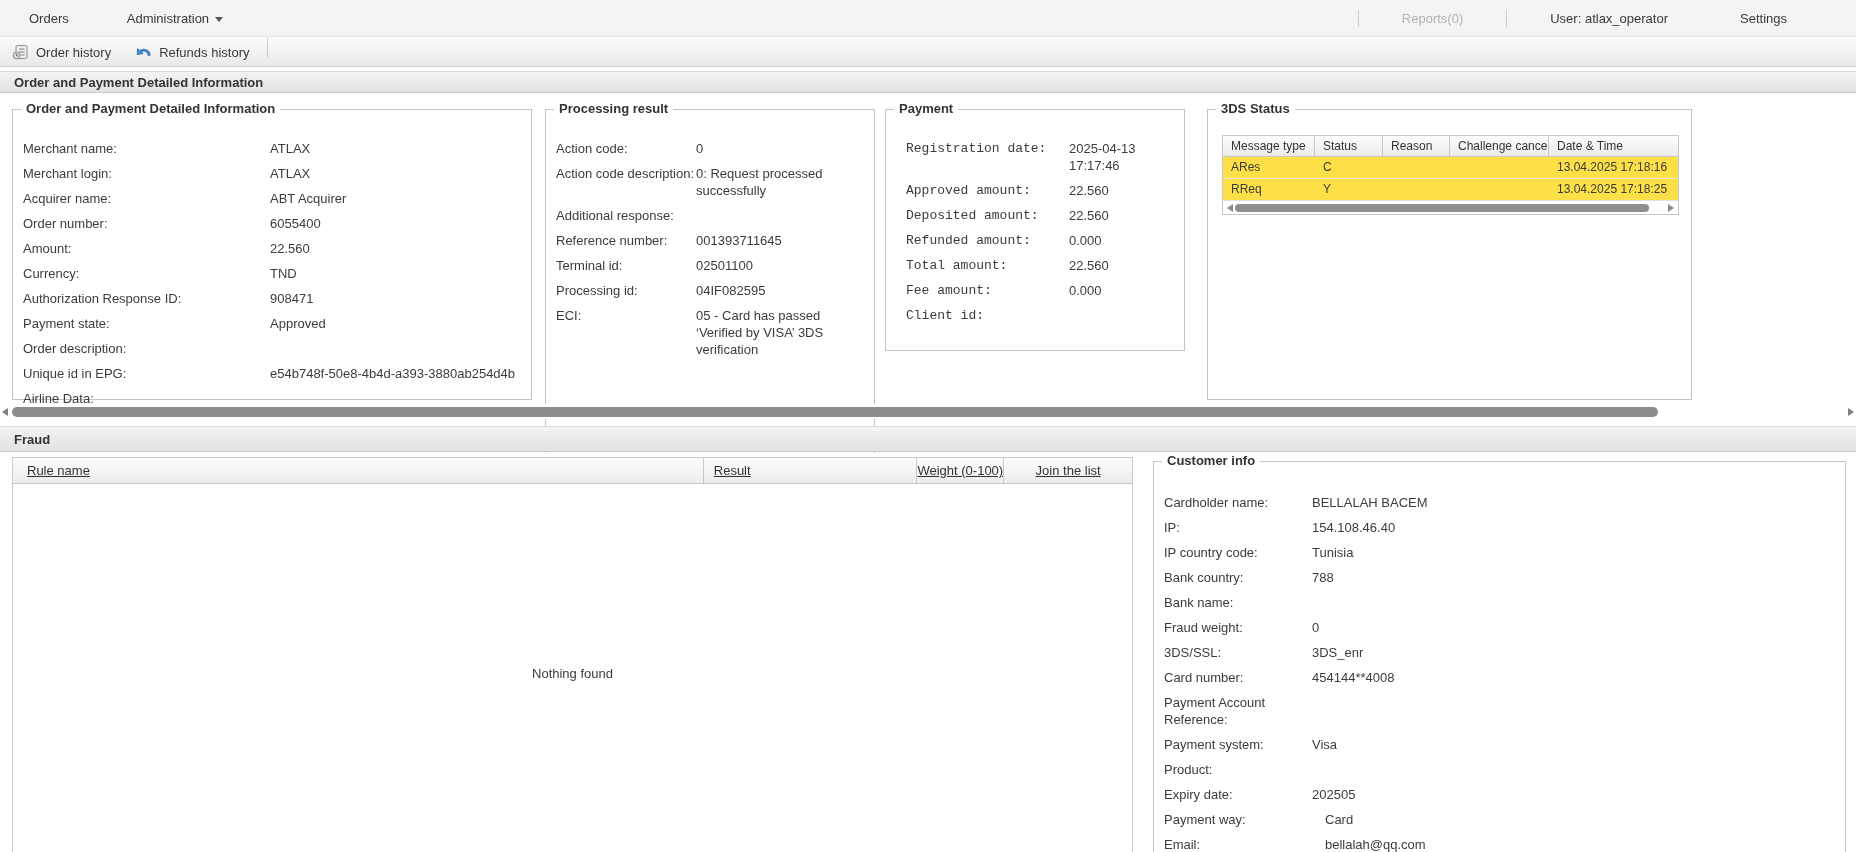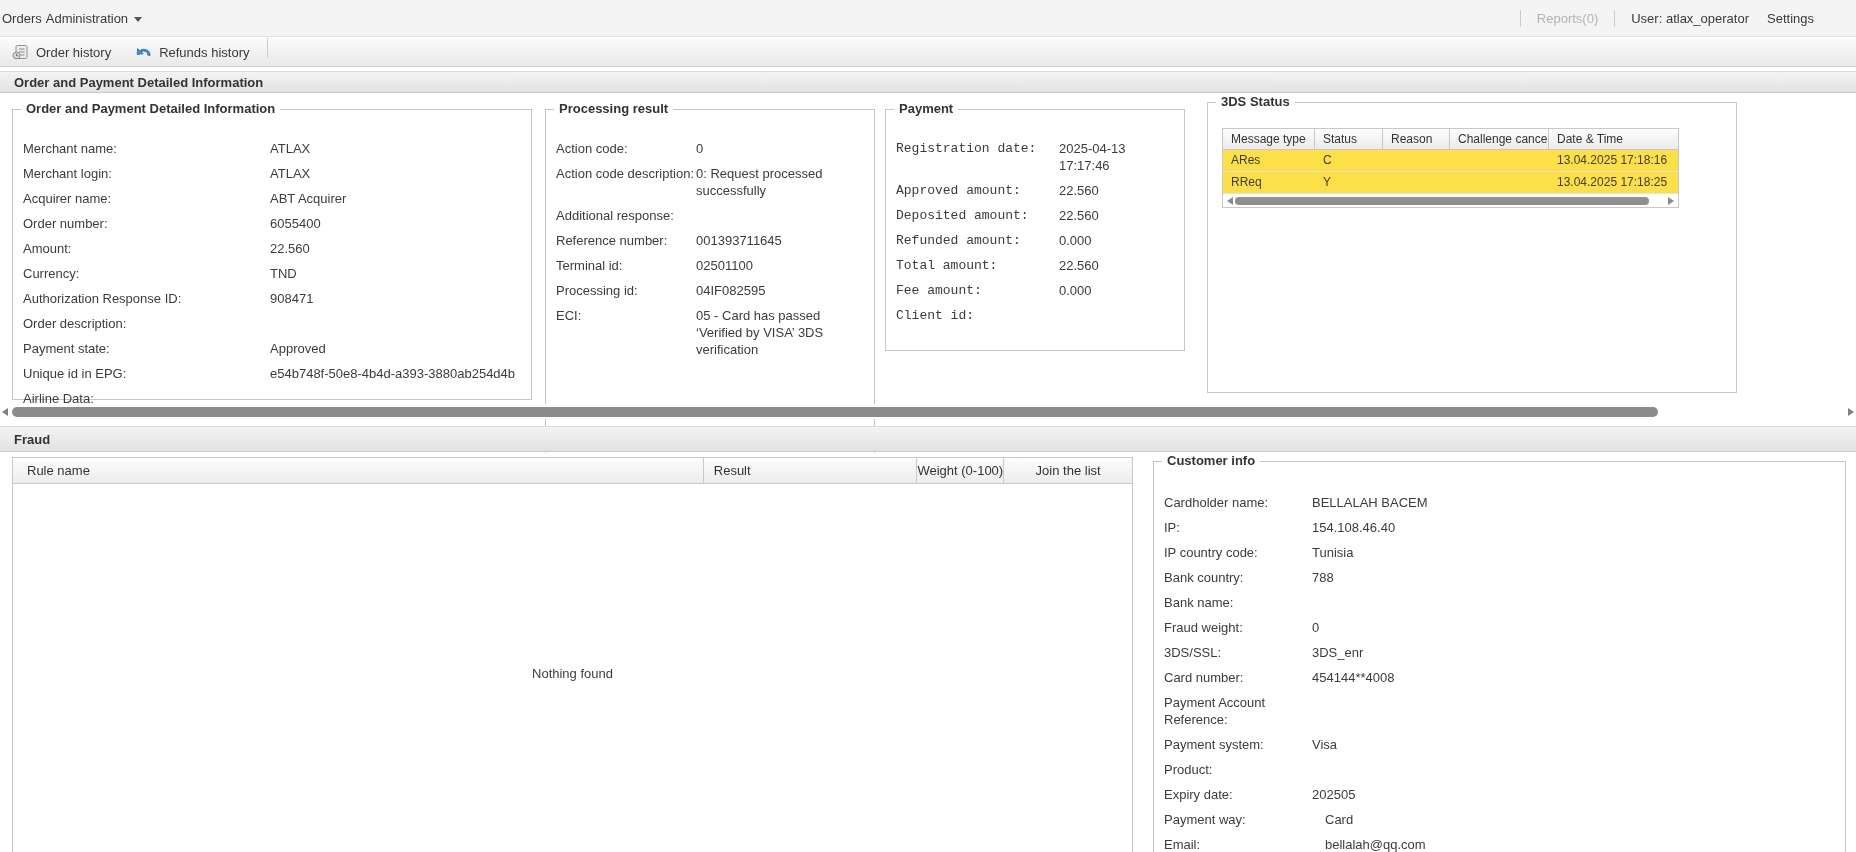--- a/index.html
+++ b/index.html
@@ -10,21 +10,21 @@
     font-size:13px; color:#3c3c3c; background:#fff;
     -webkit-font-smoothing:antialiased;
   }
 
   
   #menubar {
     position:absolute; left:0; top:0; width:1856px; height:37px;
     background:#f4f4f4; border-bottom:1px solid #e3e3e3;
     display:flex; align-items:center;
   }
-  .menu-item { padding:0 2px; color:#3a3a3a; cursor:default; display:flex; align-items:center; gap:6px; }
+  .menu-item { padding:0 29px; color:#3a3a3a; cursor:default; display:flex; align-items:center; gap:6px; }
   .caret { width:0; height:0; border-left:4px solid transparent; border-right:4px solid transparent; border-top:5px solid #555; margin-top:2px; }
   #menubar .right { margin-left:auto; display:flex; align-items:center; margin-right:40px; gap:14px; }
   .vsep { width:1px; height:17px; background:#ccc; }
   .disabled-item { color:#b3b3b3;text-align:center; }
 
   
   #toolbar {
     position:absolute; left:0; top:38px; width:1856px; height:29px;
     background:linear-gradient(#fbfbfb,#e9e9e9);
     border-bottom:1px solid #d2d2d2;
@@ -46,22 +46,22 @@
 
   
   #content-top { position:absolute; left:0; top:94px; width:1856px; height:310px; background:#fff; }
   .fieldset { position:absolute; border:1px solid #c5c5c5; background:#fff; }
   .fieldset .legend {
     position:absolute; top:-9px; left:8px; background:#fff; padding:0 5px;
     font-weight:bold; color:#333; white-space:nowrap;
   }
   #fs-order   { left:12px;   top:15px; width:520px; height:291px; }
   #fs-proc    { left:545px;  top:15px; width:330px; height:377px; }
-  #fs-pay     { left:885px;  top:15px; width:300px; height:242px; }
-  #fs-tds     { left:1207px; top:8px; width:530px; height:291px; }
+  #fs-pay     { left:885px;  top:15px; width:300px; height:242px;padding-left:10px; }
+  #fs-tds     { left:1207px; top:15px; width:485px; height:291px; }
 
   .rows { padding:30px 10px 0 10px; }
   .frow { display:flex; margin-bottom:8px; line-height:17px; min-height:17px; }
   .lbl { flex:none; }
   .val { flex:1; }
   #fs-order .lbl { width:247px; }
   #fs-order .val { white-space:nowrap; }
   #fs-proc  .lbl { width:140px; }
   #fs-pay   .lbl { width:163px;font-family:Liberation Mono, monospace; }
   #fs-cust  .lbl { width:148px; }
@@ -90,21 +90,21 @@
   #hscroll .arr-l { margin-left:2px; border-right-color:#7f7f7f; }
   #hscroll .arr-r { margin-right:2px; border-left-color:#7f7f7f; }
   #hscroll .track { flex:1; display:flex; align-items:center; }
   #hscroll .thumb { height:10px; border-radius:5px; background:#8c8c8c; width:1646px; margin-left:2px; }
 
   
   #fraud-area { position:absolute; left:0; top:453px; width:1856px; height:399px; background:#fff; }
   .fraud-head {
     position:absolute; left:12px; top:4px; width:1121px; height:27px;
     display:flex; background:linear-gradient(#fdfdfd,#ececec);
-    border:1px solid #c9c9c9; color:#333;
+    border:1px solid #c9c9c9; color:#333;text-decoration:underline;
   }
   .fraud-head .c { line-height:25px; border-right:1px solid #c9c9c9; overflow:hidden; white-space:nowrap; }
   .fraud-head .c:nth-child(1) { width:692px; padding-left:14px; }
   .fraud-head .c:nth-child(2) { width:214px; padding-left:10px; }
   .fraud-head .c:nth-child(3) { width:87px; text-align:center; }
   .fraud-head .c:nth-child(4) { width:128px; text-align:center; border-right:none; }
   .fraud-body {
     position:absolute; left:12px; top:31px; width:1121px; height:368px;
     border-left:1px solid #c9c9c9; border-right:1px solid #c9c9c9; background:#fff;
     text-align:center; padding-top:182px; color:#3c3c3c;
@@ -191,26 +191,26 @@
         </div>
         <div class="frow">
           <div class="lbl">Currency:</div>
           <div class="val">TND</div>
         </div>
         <div class="frow">
           <div class="lbl">Authorization Response ID:</div>
           <div class="val">908471</div>
         </div>
         <div class="frow">
-          <div class="lbl">Order description:</div>
-          <div class="val"></div>
-        </div>
-        <div class="frow">
           <div class="lbl">Payment state:</div>
           <div class="val">Approved</div>
+        </div>
+        <div class="frow">
+          <div class="lbl">Order description:</div>
+          <div class="val"></div>
         </div>
         <div class="frow">
           <div class="lbl">Unique id in EPG:</div>
           <div class="val">e54b748f-50e8-4b4d-a393-3880ab254d4b</div>
         </div>
         <div class="frow">
           <div class="lbl">Airline Data:</div>
           <div class="val"></div>
         </div>
       </div>

